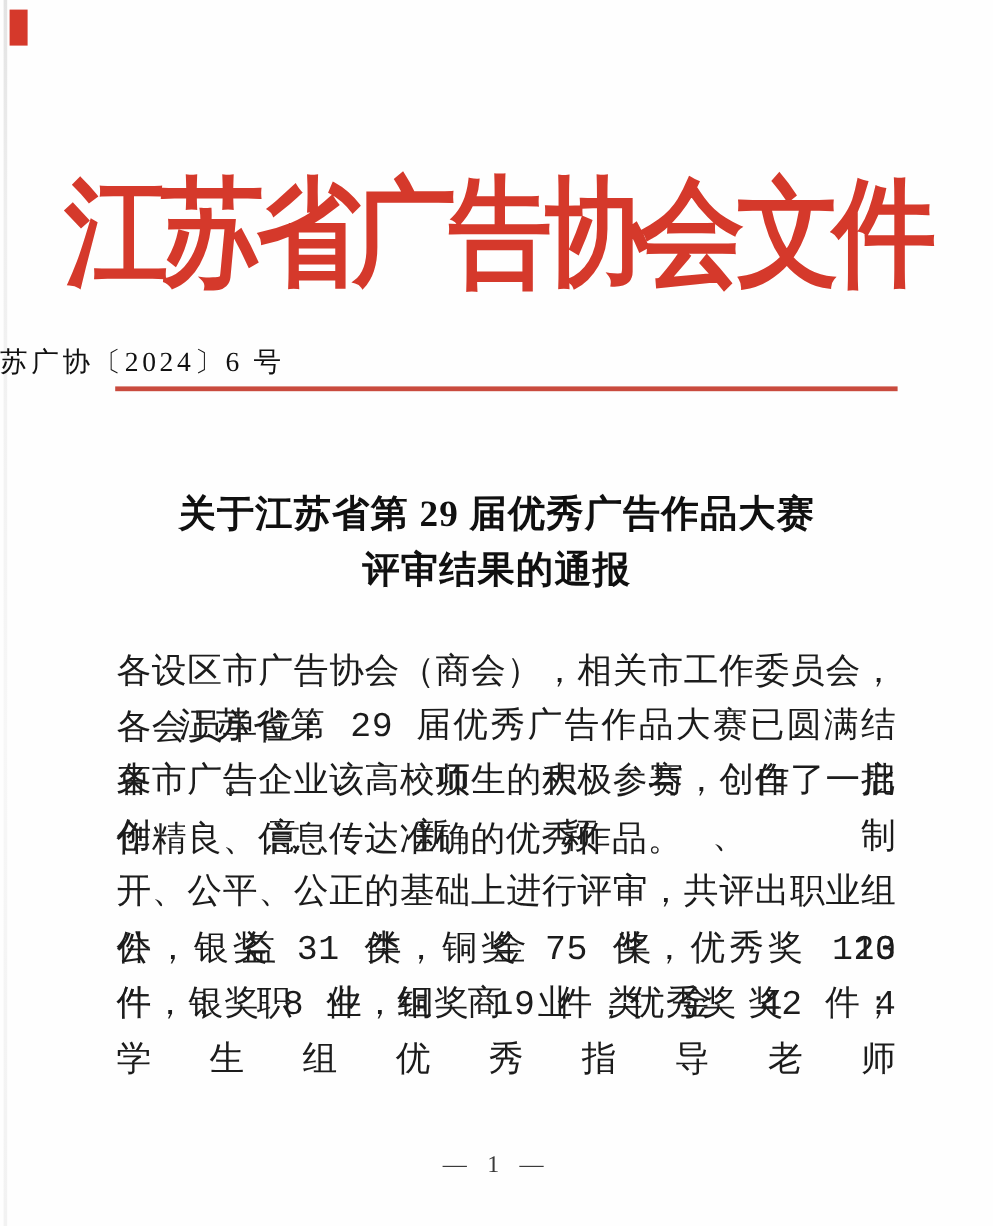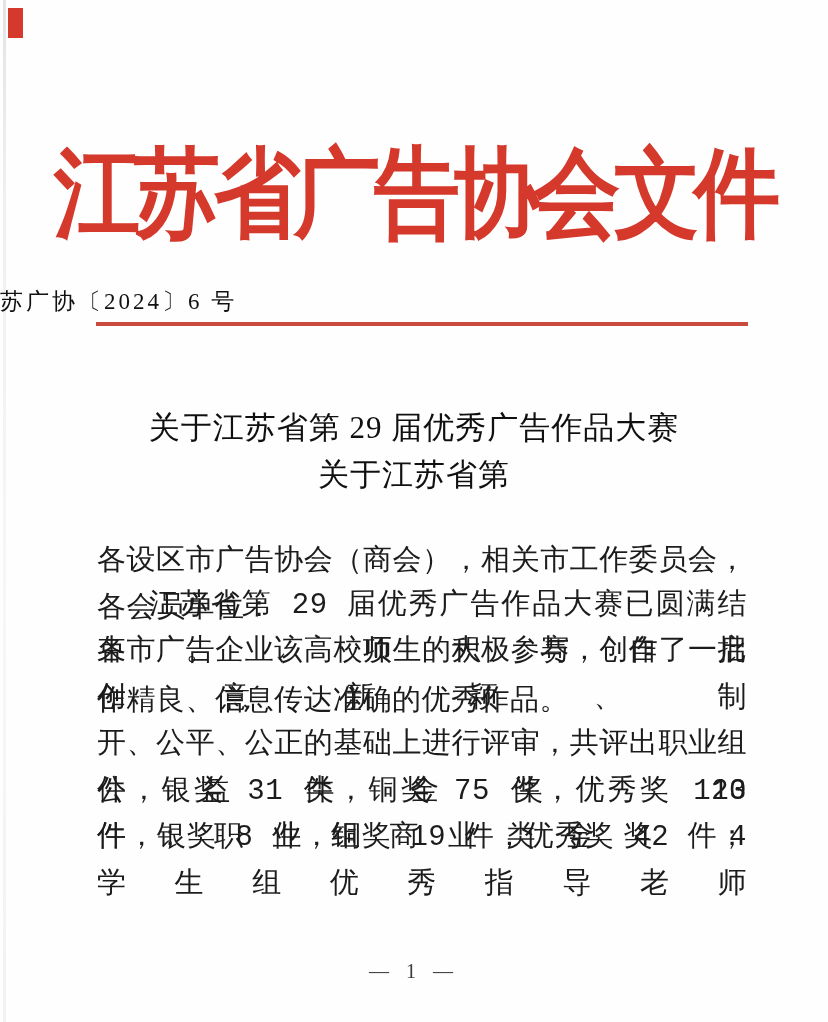--- a/index.html
+++ b/index.html
@@ -64,21 +64,21 @@
     width: 652px;
     height: 4px;
     background: var(--rule-red, #c94b3e);
   }
   .subject {
     position: absolute;
     top: 404px;
     left: 0;
     width: 100%;
     text-align: center;
-    font-weight: normal;
+    font-weight: bold;
     font-size: 31px;
     line-height: 47px;
     color: #101010;
     letter-spacing: 1px;
   }
   .body-text {
     position: absolute;
     top: 536px;
     left: 97px;
     width: 650px;
@@ -118,21 +118,21 @@
   <div class="corner-mark"></div>
 
   <div class="org-title">江苏省广告协会文件</div>
 
   <div class="doc-number">苏广协〔2024〕6 号</div>
 
   <div class="red-rule"></div>
 
   <div class="subject">
     <div>关于江苏省第 29 届优秀广告作品大赛</div>
-    <div>关于江苏省第</div>
+    <div>评审结果的通报</div>
   </div>
 
   <div class="body-text">
       <div class="body-line">各设区市广告协会（商会），相关市工作委员会，各会员单位：</div>
       <div class="body-line indent fill">江苏省第 29 届优秀广告作品大赛已圆满结束。该项大赛自启</div>
       <div class="body-line fill">各市广告企业、高校师生的积极参与，创作了一批创意新颖、制</div>
       <div class="body-line">作精良、信息传达准确的优秀作品。</div>
       <div class="body-line fill">开、公平、公正的基础上进行评审，共评出职业组公益类金奖 20</div>
       <div class="body-line fill">件，银奖 31 件，铜奖 75 件，优秀奖 113 件；职业组商业类金奖 4</div>
       <div class="body-line fill">件，银奖 8 件，铜奖 19 件，优秀奖 42 件；学生组优秀指导老师</div>

